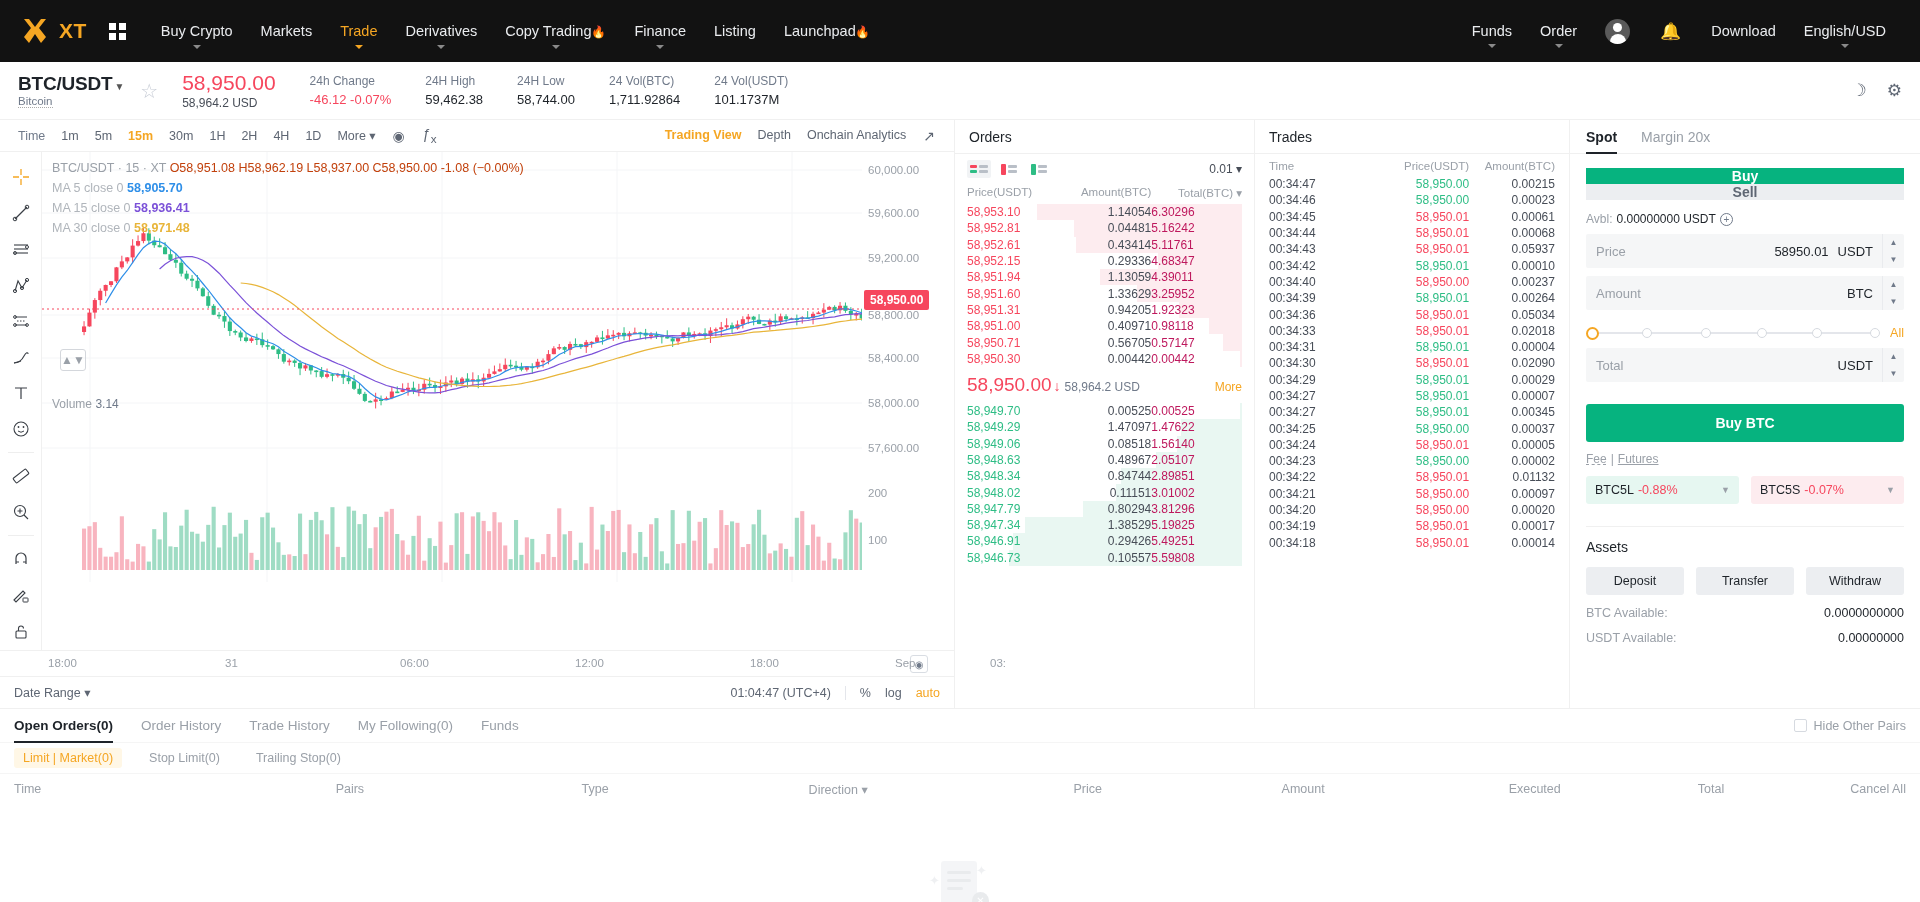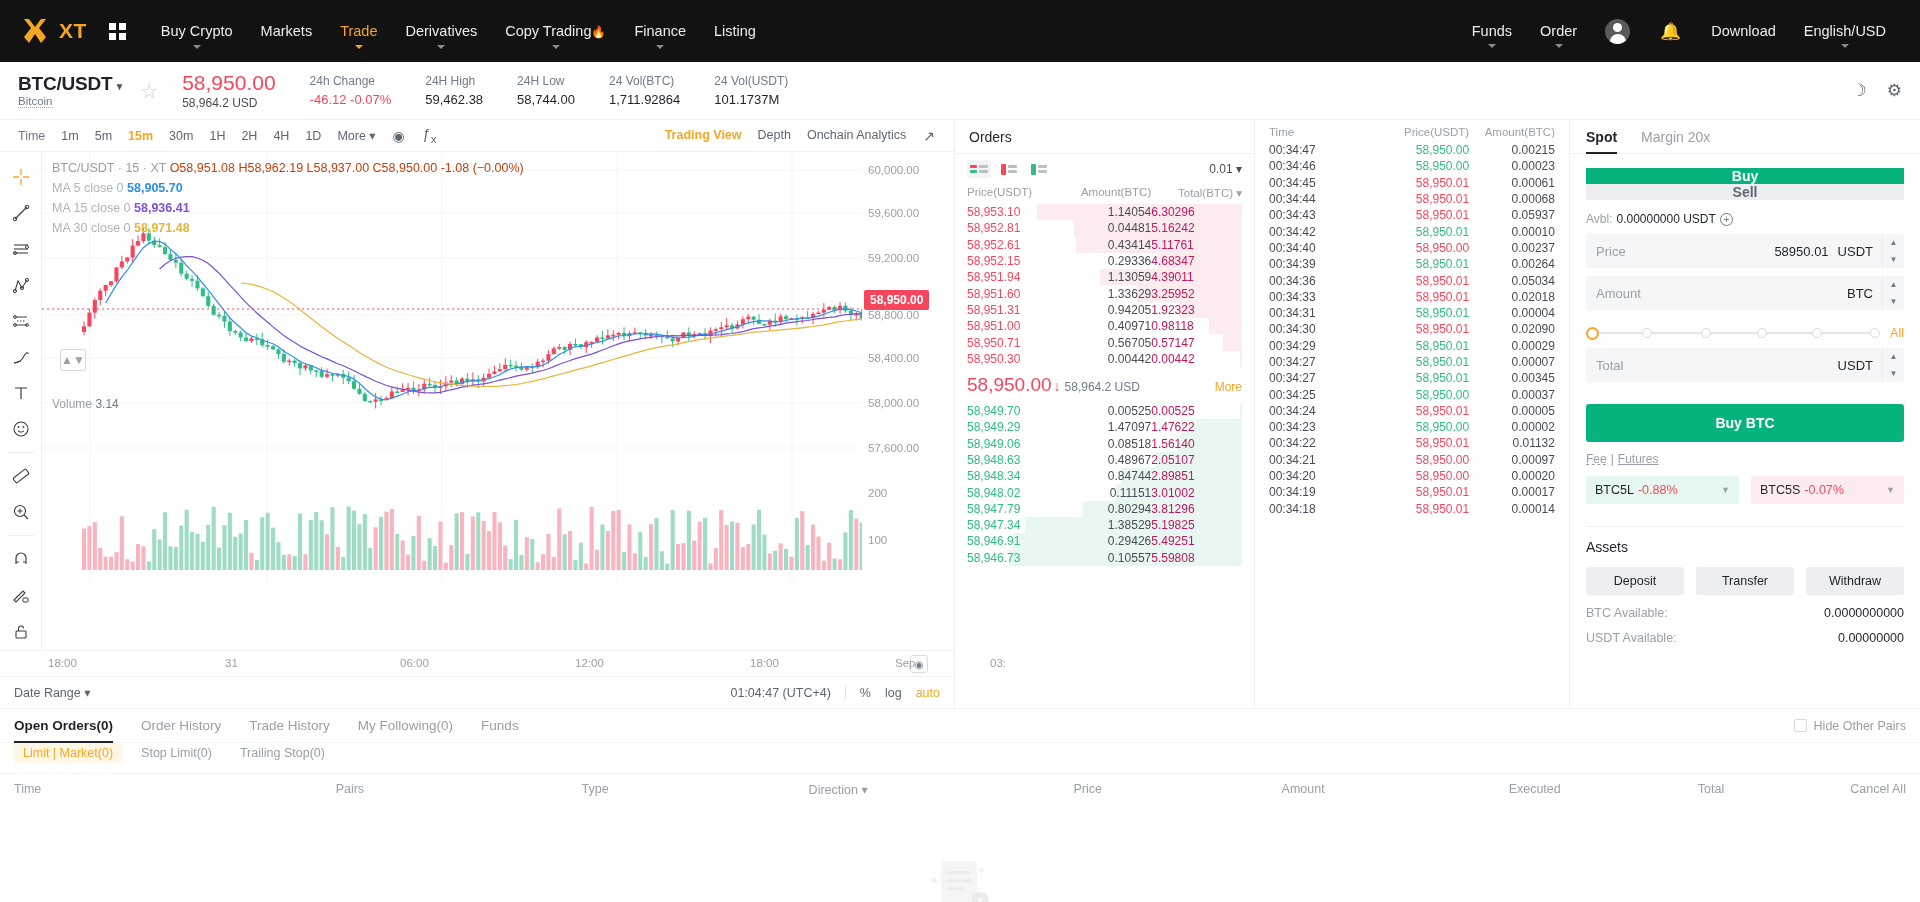--- a/index.html
+++ b/index.html
@@ -228,21 +228,21 @@
   .assets-row .val { margin-left: auto; color: #1e2329; }
 
   
   #bottom { border-top: 1px solid #f0f0f0; height: 252px; display: flex; flex-direction: column; }
   .bt-tabs { display: flex; align-items: center; height: 34px; padding: 0 14px; gap: 28px; border-bottom:1px solid #f5f5f5;}
   .bt-tab { font-size: 13.5px; color: #9aa0a8; cursor: pointer; position: relative; height: 34px; display:flex;align-items:center;}
   .bt-tab.active { color: #1e2329; font-weight: 600; }
   .bt-tab.active::after { content:""; position:absolute;left:0;right:0;bottom:0;height:2px;background:#1e2329;}
   .bt-hide { margin-left: auto; display: flex; align-items: center; gap: 7px; font-size: 12.5px; color: #9aa0a8; cursor:pointer;}
   .bt-check { width: 13px; height: 13px; border: 1px solid #d6dae0; border-radius: 2px; }
-  .bt-subtabs { display: flex; align-items: flex-start; height: 30px; padding: 0 14px; gap: 10px;}
+  .bt-subtabs { display: flex; align-items: center; height: 30px; padding: 0 14px; gap: 18px;}
   .bt-sub { font-size: 12.5px; color: #9aa0a8; padding: 3px 9px; border-radius: 3px; cursor: pointer;}
   .bt-sub.active { color: #f5a623; background: #fff7e6; }
   .bt-cols { display: flex; font-size: 12.5px; color: #9aa0a8; padding: 8px 14px; border-top: 1px solid #f5f5f5;}
   .bt-empty { flex: 1; display: flex; align-items: center; justify-content: center; }
   .empty-ico { width: 62px; height: 56px; position: relative; opacity: .55; }
   .empty-ico .sheet { position:absolute; left:12px; top:6px; width: 36px; height: 44px; background:#eceef1; border-radius:3px;}
   .empty-ico .ln { position:absolute; height:3px; background:#d8dbe0; border-radius:2px;}
   .empty-ico .circ { position:absolute; right:2px; bottom:2px; width:17px;height:17px;border-radius:50%;background:#d8dbe0;display:flex;align-items:center;justify-content:center;color:#fff;font-size:10px;}
   .empty-ico .spark { position:absolute; color:#e2e5e9; font-size: 13px;}
 </style>
@@ -263,20 +263,21 @@
       <i></i>
     </div>
   <div id="nav-items" style="display: flex;">
       <div class="navitem"><span>Buy Crypto</span><span class="caret"></span></div>
       <div class="navitem"><span>Markets</span></div>
       <div class="navitem active"><span>Trade</span><span class="caret"></span></div>
       <div class="navitem"><span>Derivatives</span><span class="caret"></span></div>
       <div class="navitem"><span>Copy Trading</span><span class="flame">🔥</span><span class="caret"></span></div>
       <div class="navitem"><span>Finance</span><span class="caret"></span></div>
       <div class="navitem"><span>Listing</span></div>
+      <div class="navitem"><span>Launchpad</span><span class="flame">🔥</span></div>
     </div>
   <div class="nav-right">
     <div id="nav-right-items" style="display: flex;">
         <div class="navitem"><span>Funds</span><span class="caret"></span></div>
         <div class="navitem"><span>Order</span><span class="caret"></span></div>
       </div>
     <div class="avatar-icon"></div>
     <div class="bell-icon">🔔</div>
     <div class="navitem">Download</div>
     <div class="navitem">
@@ -1138,20 +1139,21 @@
         <div class="ob-row bid">
           <div class="bg" style="width:78%"></div>
           <div class="c1">58,946.73</div>
           <div class="c2">0.10557</div>
           <div class="c3">5.59808</div>
         </div>
       </div>
   </div>
 
   <div id="trades">
+    <div class="panel-title">Trades</div>
     <div class="tr-head">
       <div class="c1">Time</div>
       <div class="c2">Price(USDT)</div>
       <div class="c3">Amount(BTC)</div>
     </div>
     <div id="trade-rows">
         <div class="tr-row up">
           <div class="c1">00:34:47</div>
           <div class="c2">58,950.00</div>
           <div class="c3">0.00215</div>

